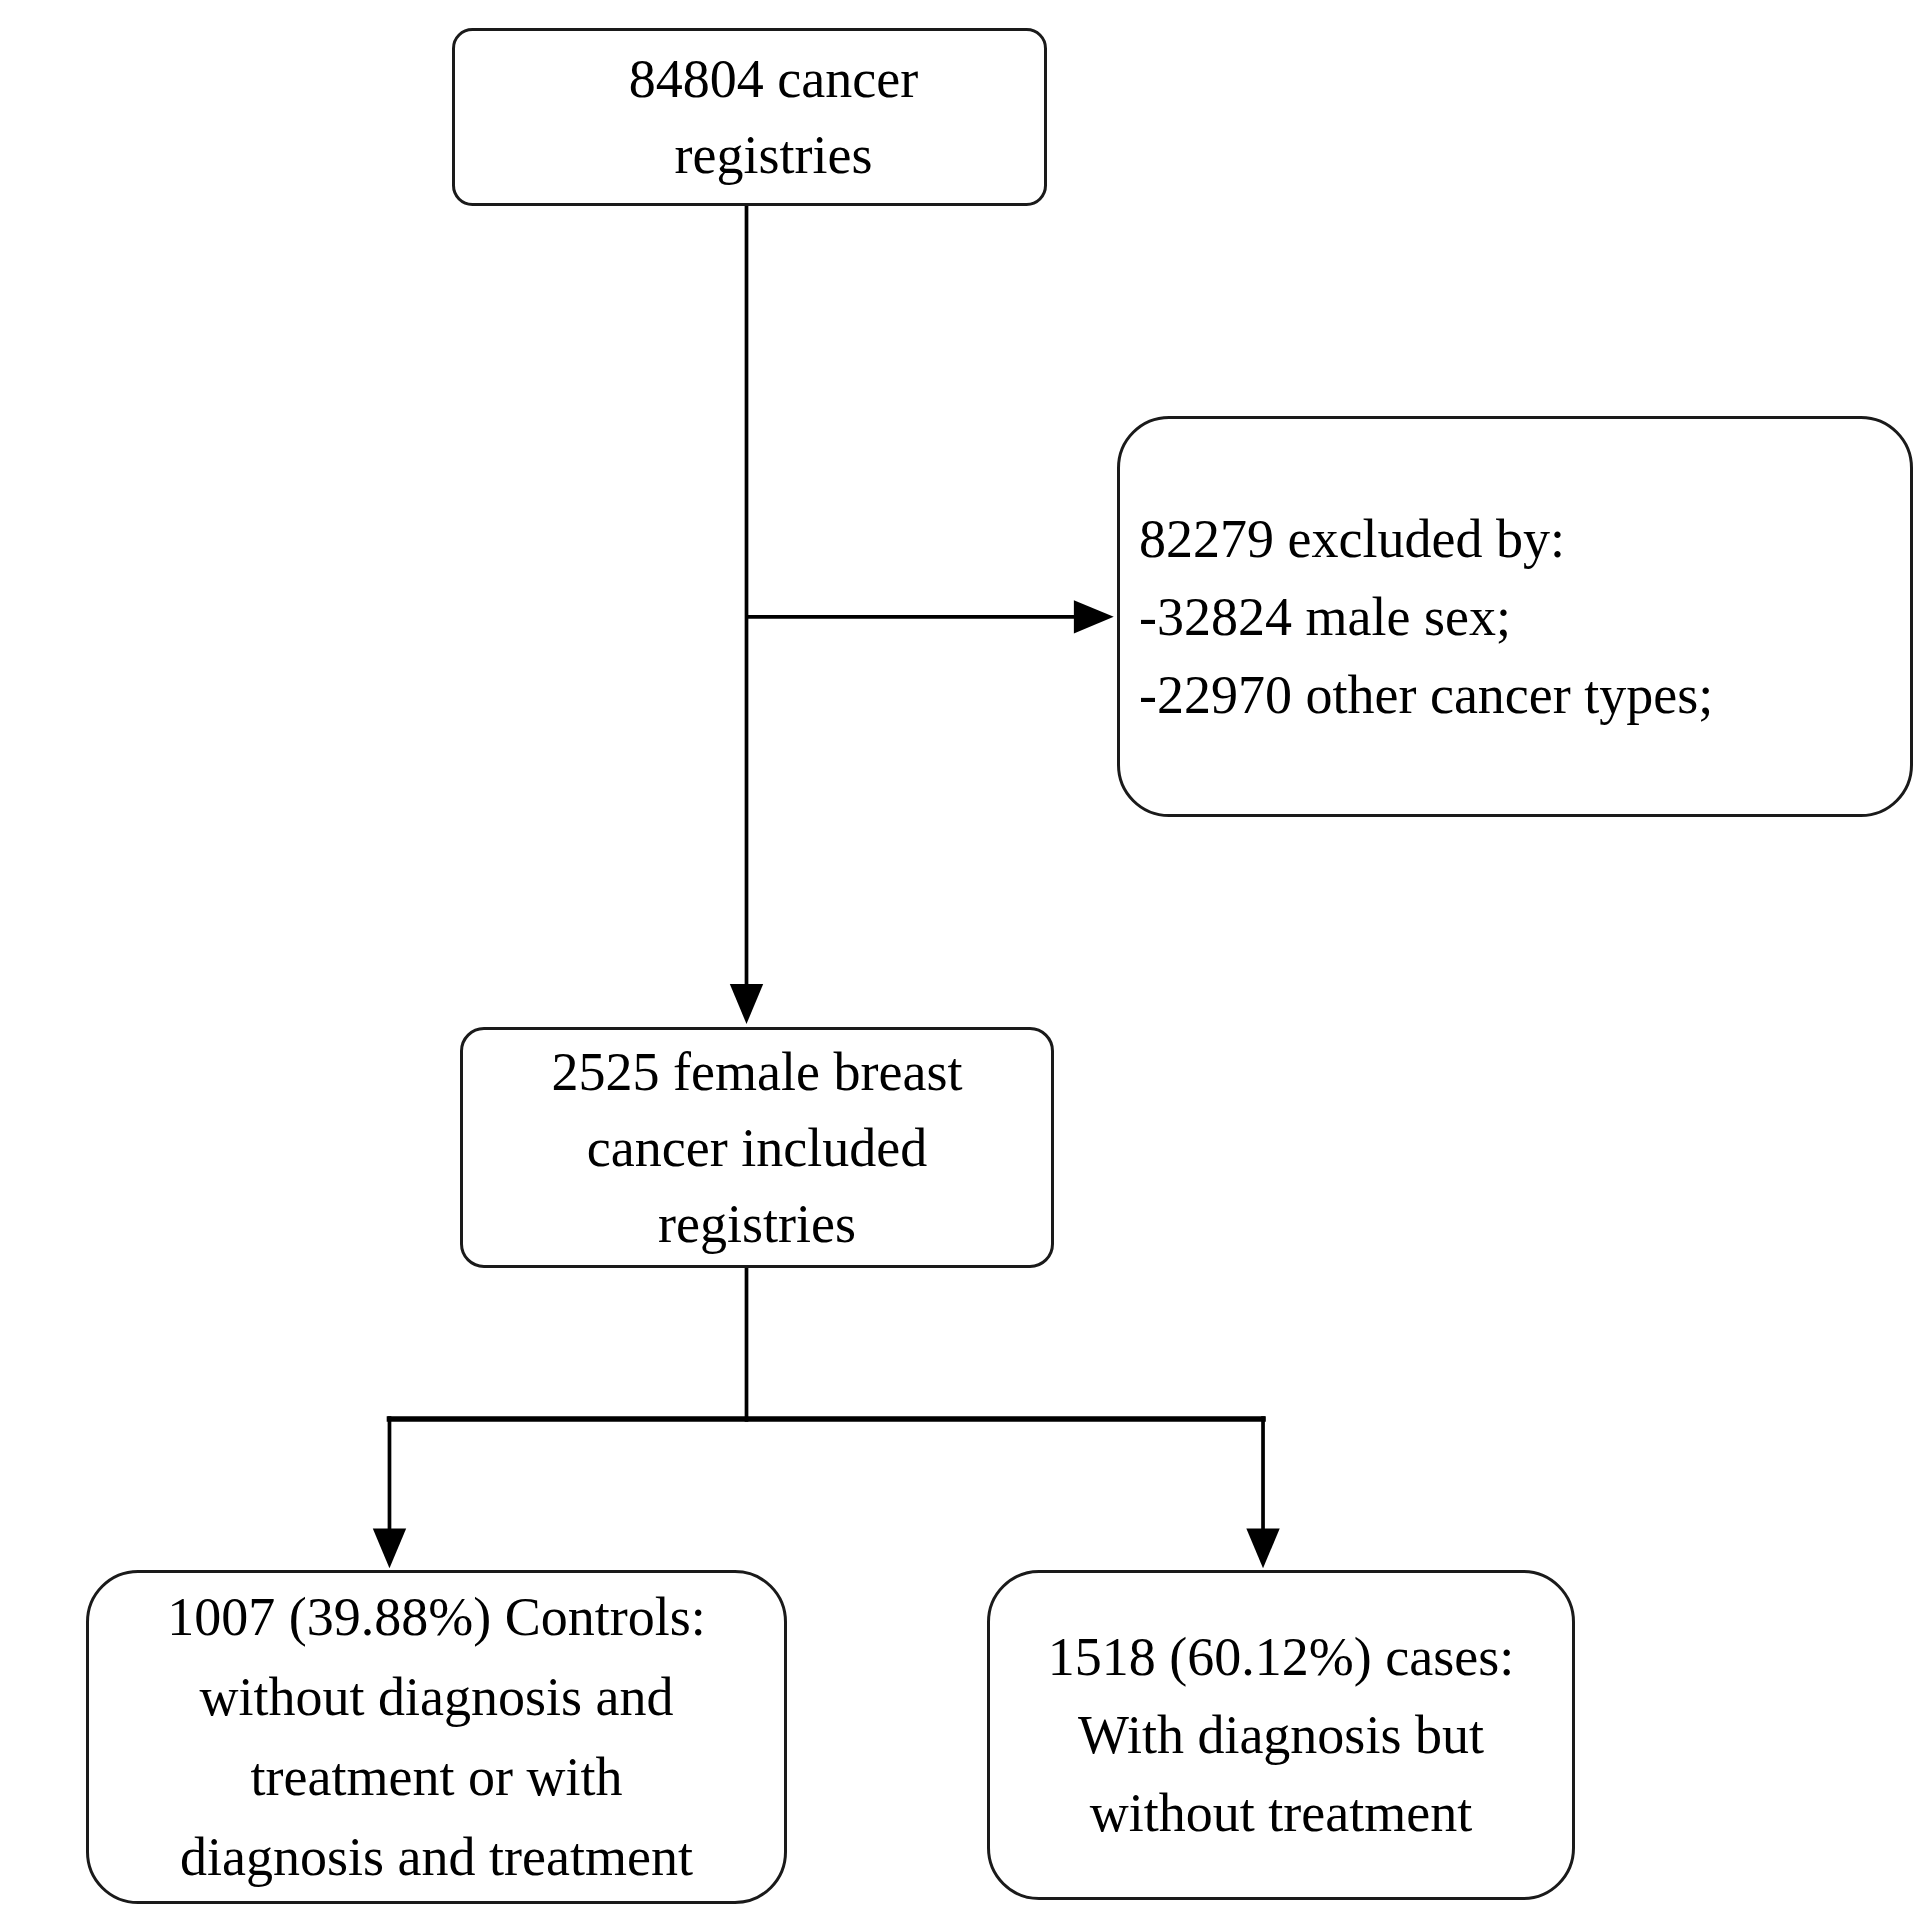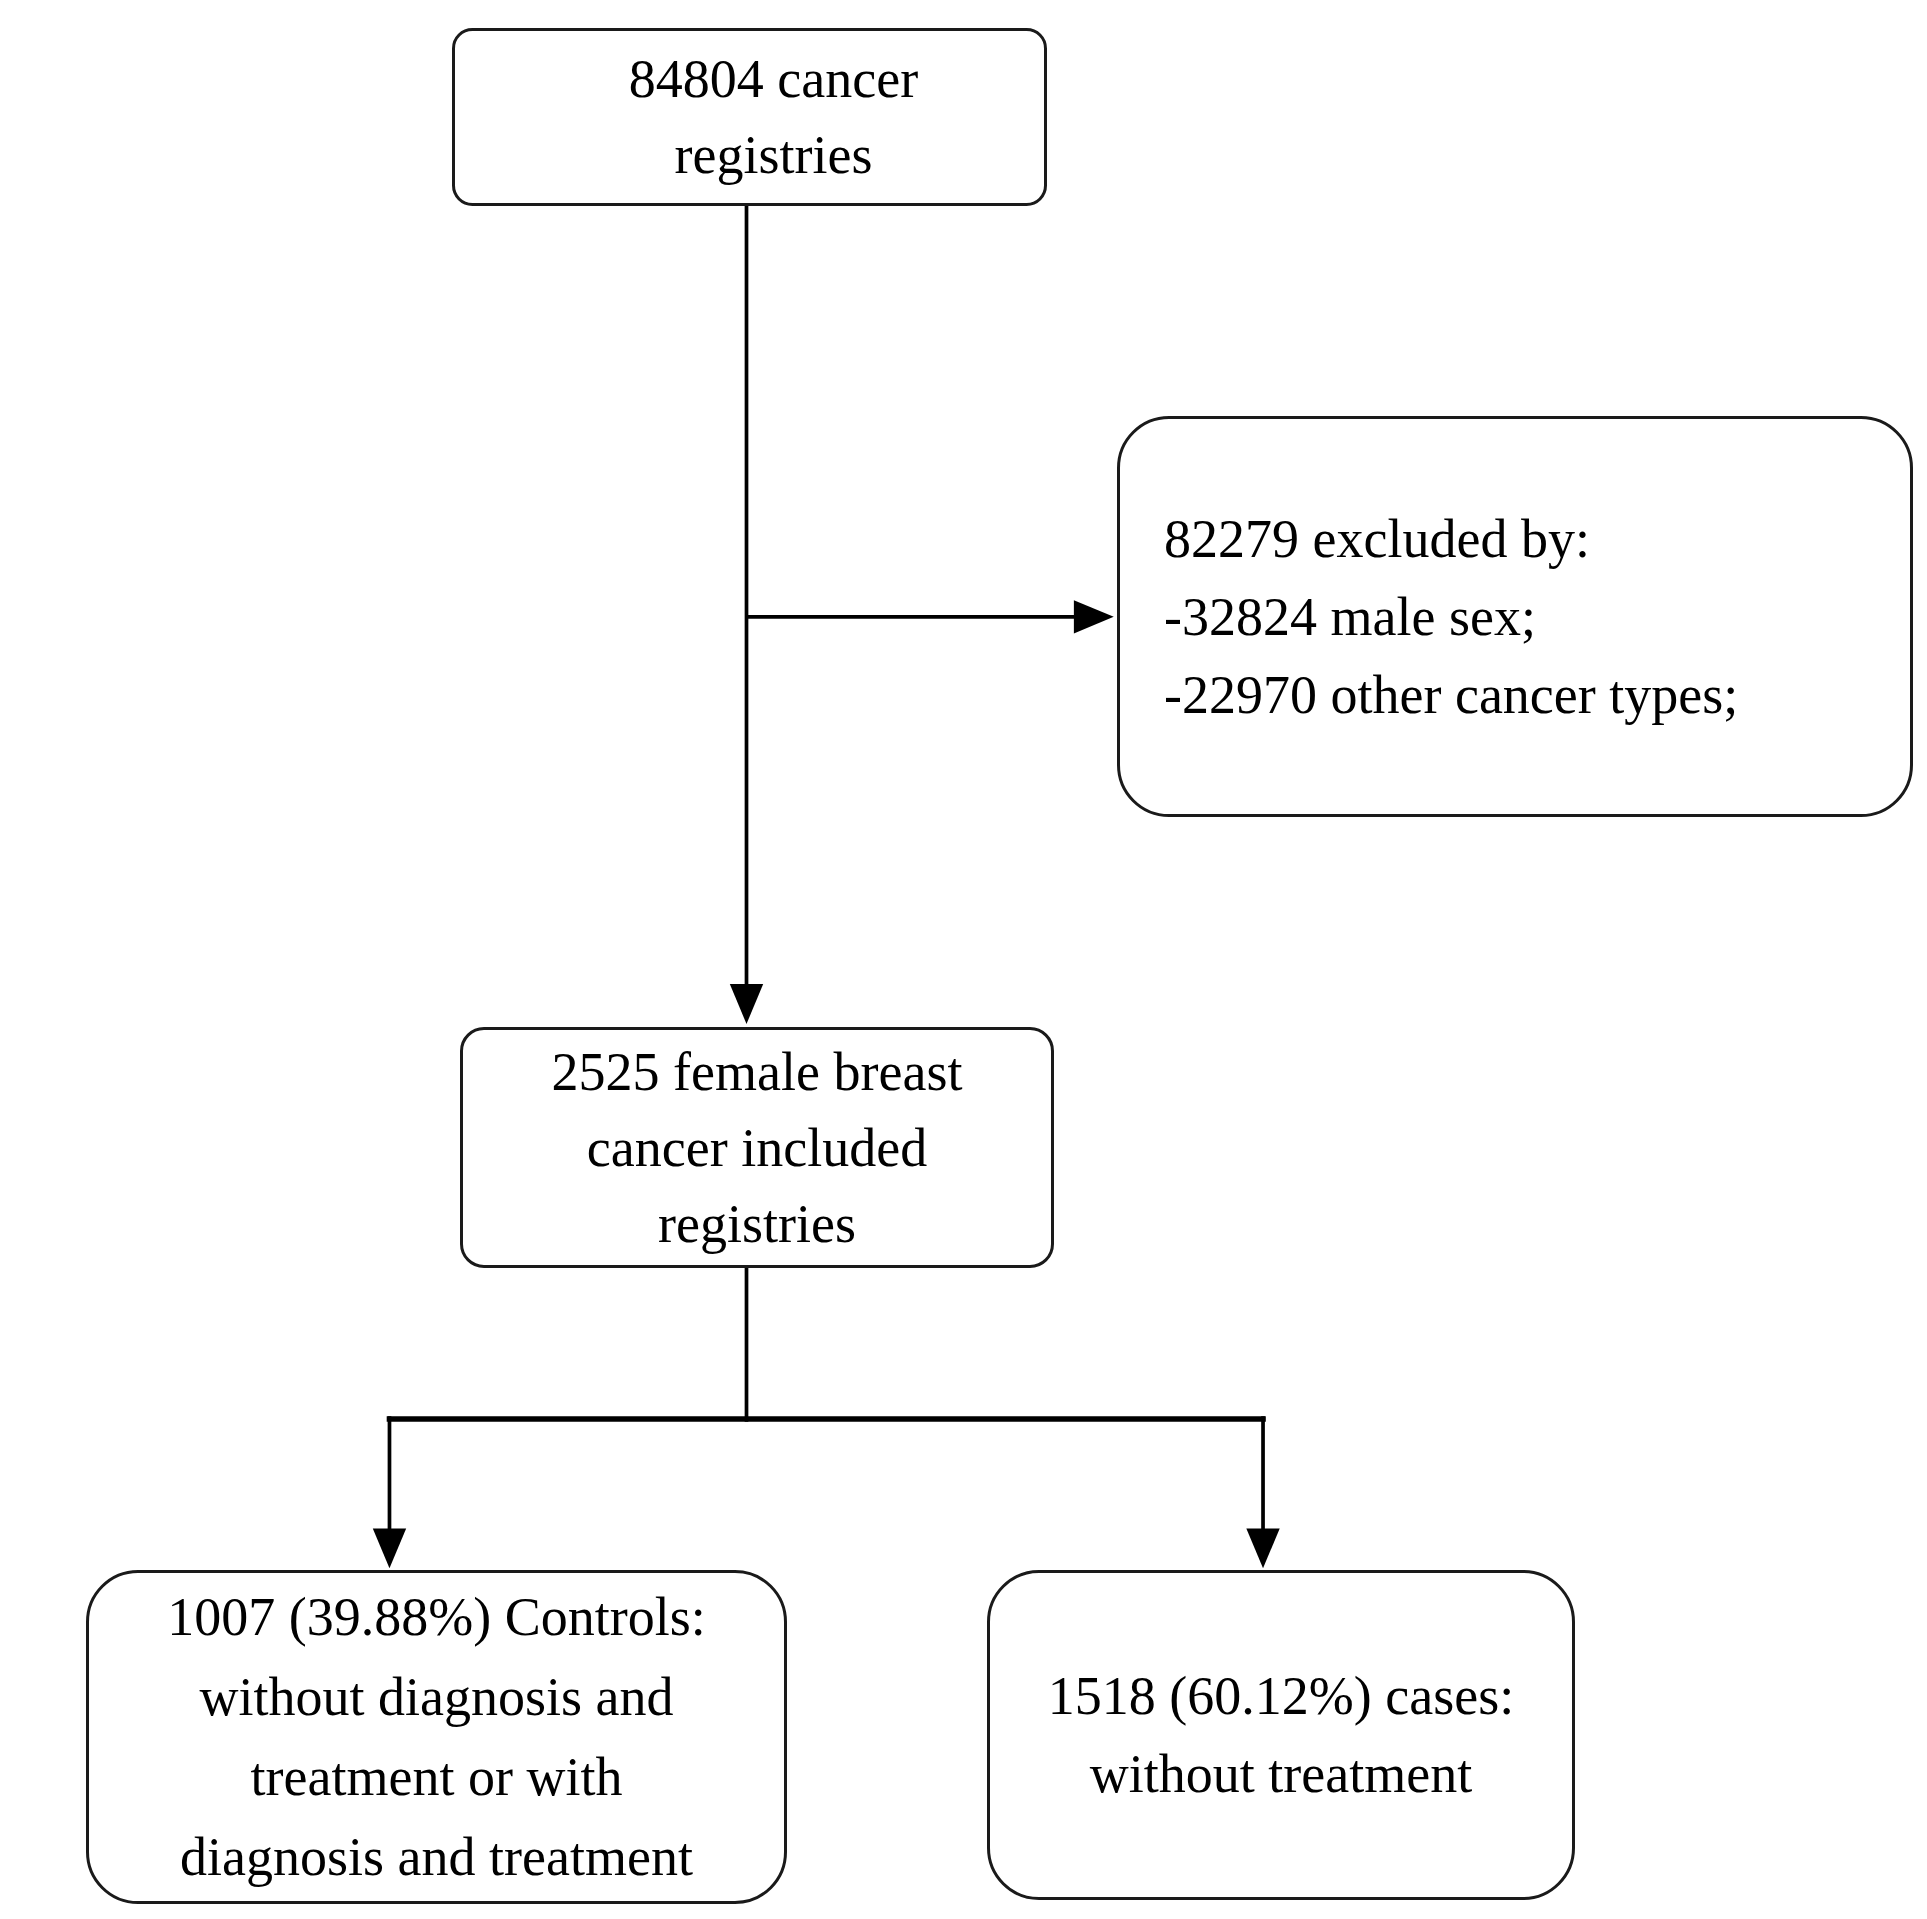--- a/index.html
+++ b/index.html
@@ -44,21 +44,21 @@
     left:452px;top:28px;width:595px;height:178px;
     border-radius:20.4px;
     line-height:76px;
     padding-left:48px;
   }
   #node-excluded{
     left:1117px;top:416px;width:796px;height:401px;
     border-radius:52px;
     align-items:flex-start;
     text-align:right;
-    padding-left:44px;
+    padding-left:19px;
     line-height:78px;
   }
   #node-included{
     left:448px;top:1027px;width:594px;height:241px;
     border-radius:24px;
     line-height:76px;
     margin-left:12px;
   }
   #node-controls{
     left:50px;top:1570px;width:701px;height:334px;
@@ -123,17 +123,18 @@
 
   <div class="node" id="node-controls">
     <span class="line">1007 (39.88%) Controls:</span>
     <span class="line">without diagnosis and</span>
     <span class="line">treatment or with</span>
     <span class="line">diagnosis and treatment</span>
   </div>
 
   <div class="node" id="node-cases">
     <span class="line">1518 (60.12%) cases:</span>
+    <span class="line">With diagnosis but</span>
     <span class="line">without treatment</span>
   </div>
 
 </div>
 
 
 </body></html>

